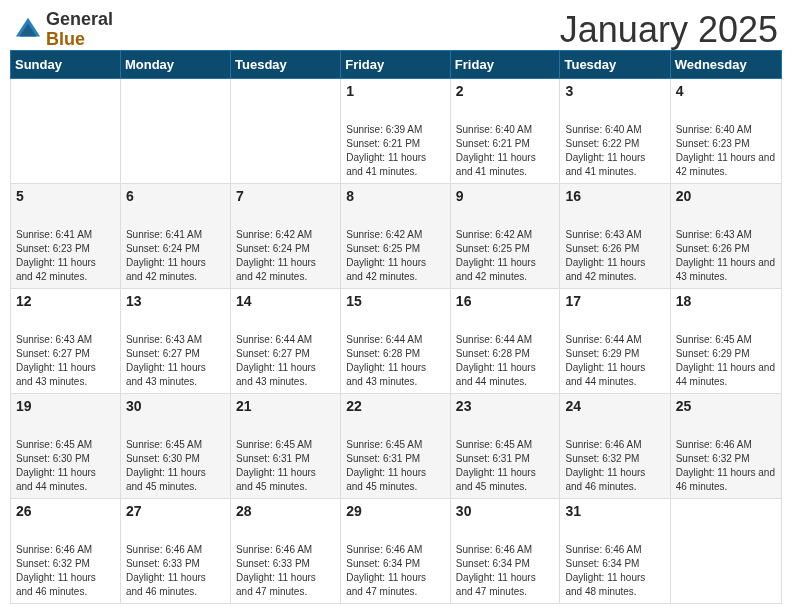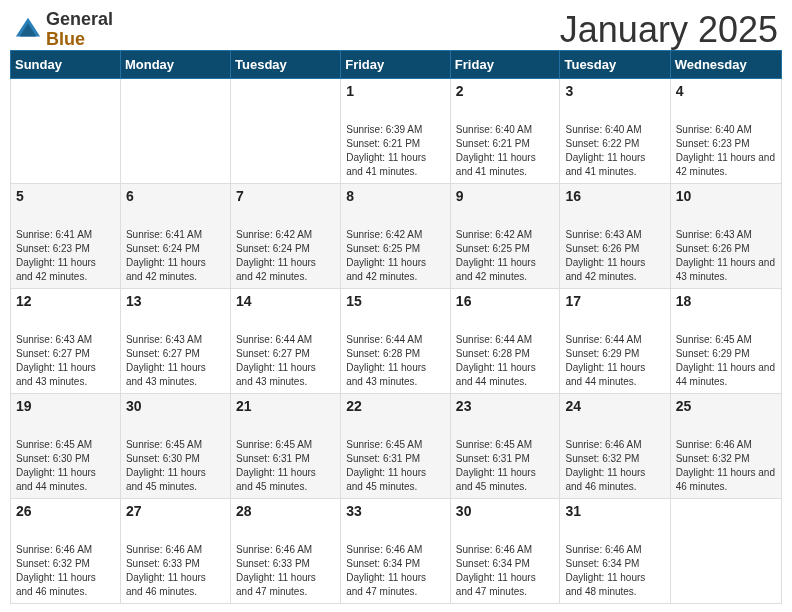--- a/index.html
+++ b/index.html
@@ -168,21 +168,21 @@
         </td>
         <td>
           <div class="day-number">9</div>
           <div class="day-info">Sunrise: 6:42 AM<br>Sunset: 6:25 PM<br>Daylight: 11 hours and 42 minutes.</div>
         </td>
         <td>
           <div class="day-number">16</div>
           <div class="day-info">Sunrise: 6:43 AM<br>Sunset: 6:26 PM<br>Daylight: 11 hours and 42 minutes.</div>
         </td>
         <td>
-          <div class="day-number">10</div>
+          <div class="day-number">20</div>
           <div class="day-info">Sunrise: 6:43 AM<br>Sunset: 6:26 PM<br>Daylight: 11 hours and 43 minutes.</div>
         </td>
       </tr>
       <tr>
         <td>
           <div class="day-number">12</div>
           <div class="day-info">Sunrise: 6:43 AM<br>Sunset: 6:27 PM<br>Daylight: 11 hours and 43 minutes.</div>
         </td>
         <td>
           <div class="day-number">13</div>
@@ -246,21 +246,21 @@
         </td>
         <td>
           <div class="day-number">27</div>
           <div class="day-info">Sunrise: 6:46 AM<br>Sunset: 6:33 PM<br>Daylight: 11 hours and 46 minutes.</div>
         </td>
         <td>
           <div class="day-number">28</div>
           <div class="day-info">Sunrise: 6:46 AM<br>Sunset: 6:33 PM<br>Daylight: 11 hours and 47 minutes.</div>
         </td>
         <td>
-          <div class="day-number">33</div>
+          <div class="day-number">29</div>
           <div class="day-info">Sunrise: 6:46 AM<br>Sunset: 6:34 PM<br>Daylight: 11 hours and 47 minutes.</div>
         </td>
         <td>
           <div class="day-number">30</div>
           <div class="day-info">Sunrise: 6:46 AM<br>Sunset: 6:34 PM<br>Daylight: 11 hours and 47 minutes.</div>
         </td>
         <td>
           <div class="day-number">31</div>
           <div class="day-info">Sunrise: 6:46 AM<br>Sunset: 6:34 PM<br>Daylight: 11 hours and 48 minutes.</div>
         </td>

